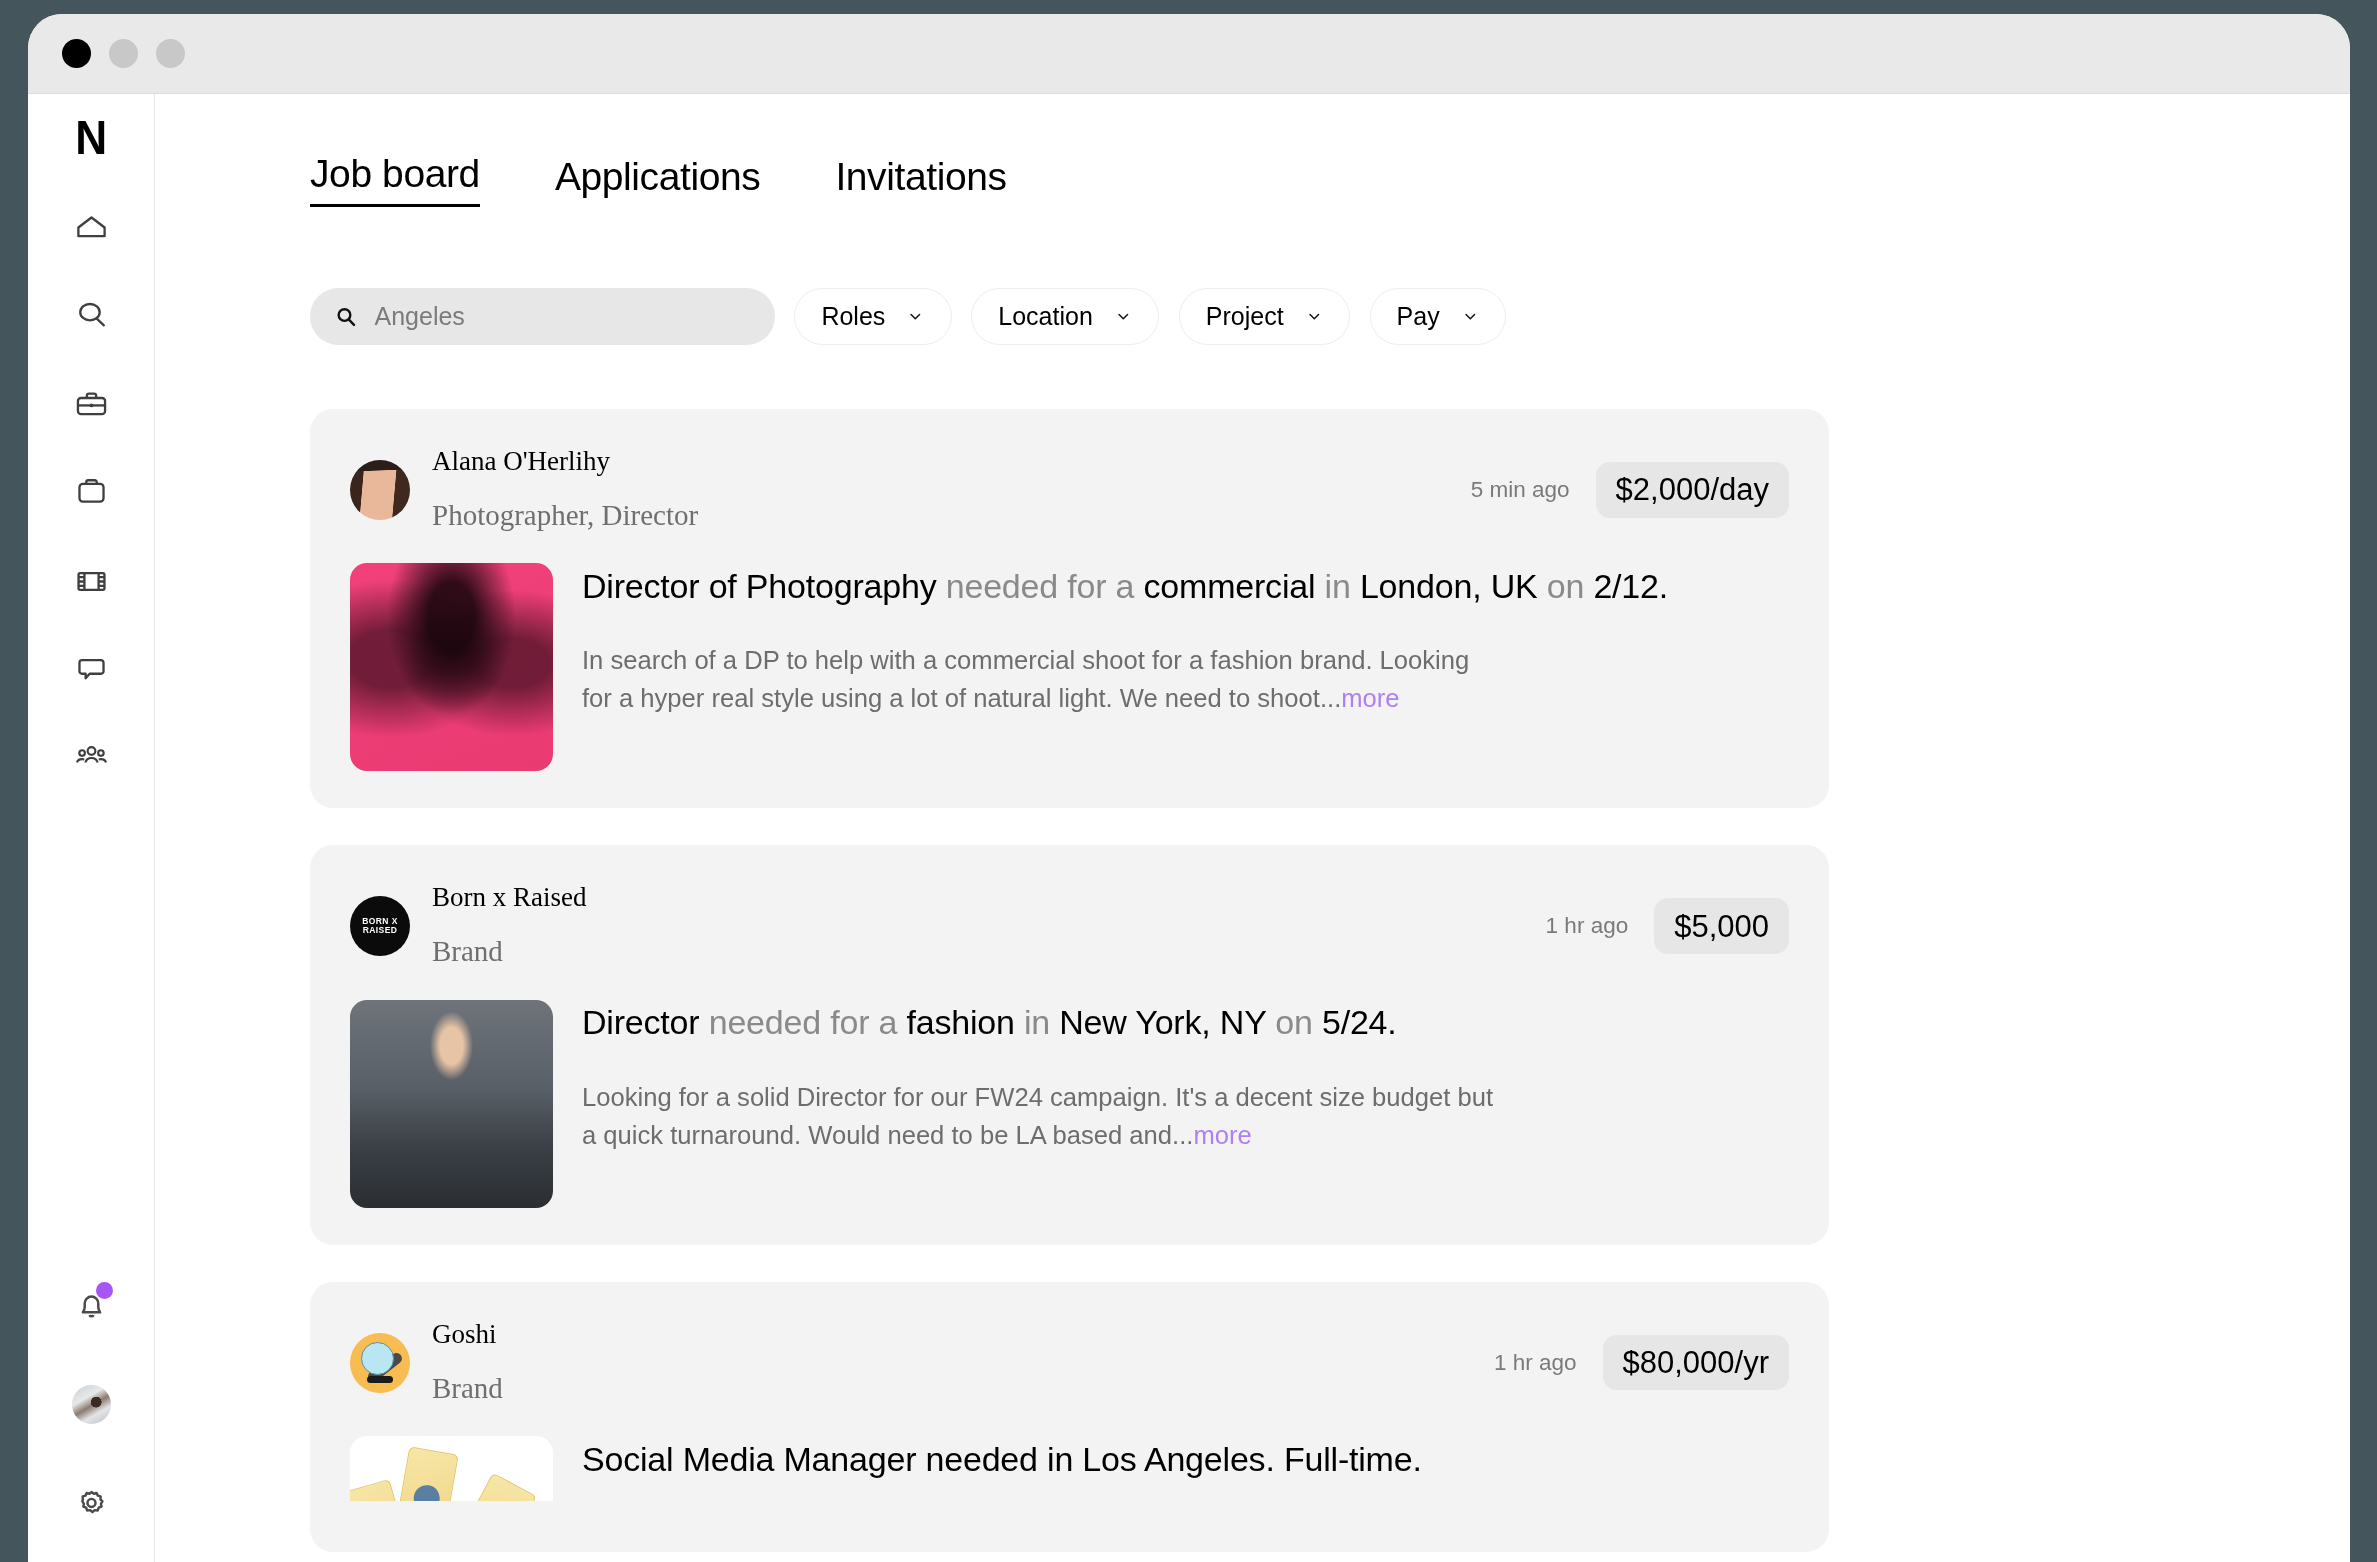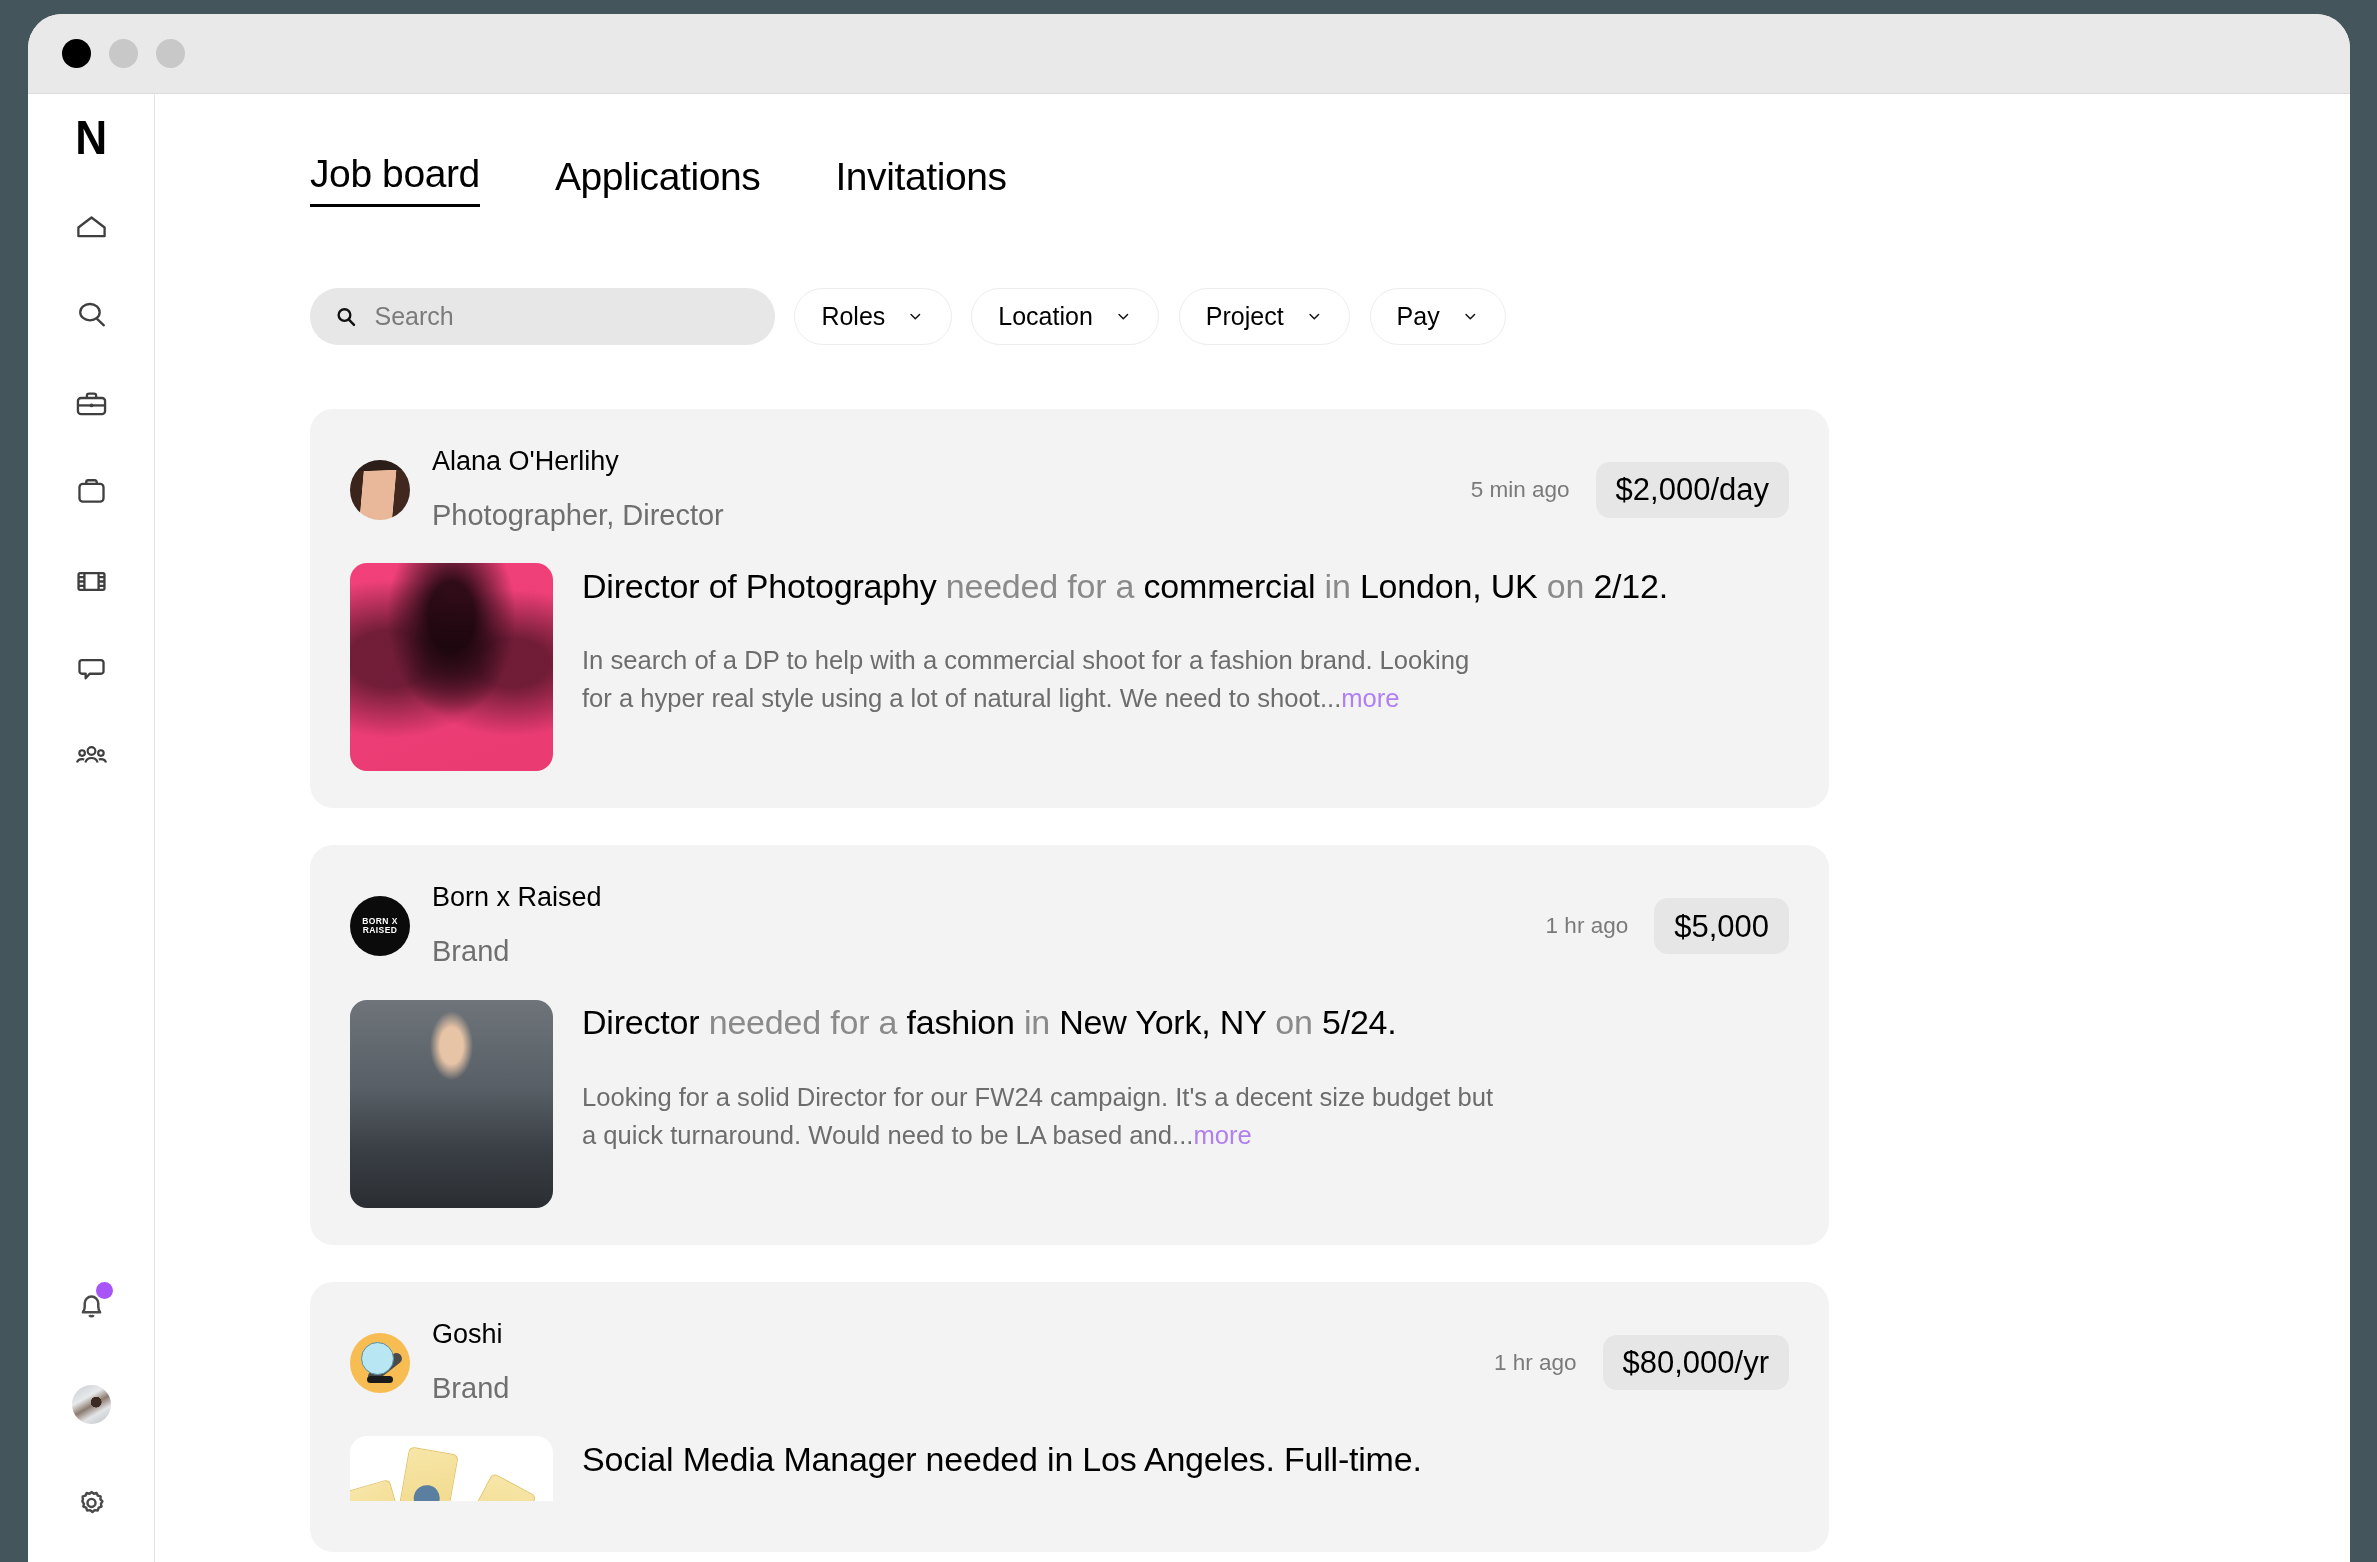--- a/index.html
+++ b/index.html
@@ -155,21 +155,21 @@
   }
   .goshi-arm {
     position: absolute; width: 40px; height: 11px; border-radius: 5.4px;
     background: #4a4a4a; right: 4.6px; bottom: 20px; transform: rotate(-38deg);
   }
   .goshi-legs {
     position: absolute; bottom: 9.3px; left: 50%; transform: translateX(-50%);
     width: 26px; height: 7.7px;
     background: #1b1b1b; border-radius: 3.9px;
   }
-  .poster-meta { display: flex; flex-direction: column; justify-content: center; }
+  .poster-meta { display: flex; flex-direction: column; justify-content: center; font-family: Liberation Serif, serif; }
   .poster-name { font-size: 27px; color: #000; line-height: 1.25; }
   .poster-role { font-size: 29px; color: #6f6f6f; line-height: 1.3; margin-top: 18px; }
   .head-right { margin-left: auto; display: flex; align-items: center; gap: 26px; }
   .timeago { font-size: 22.5px; color: #7a7a7a; white-space: nowrap; }
   .pay {
     background: #e6e6e6;
     border-radius: 14px;
     padding: 12.4px 20px;
     font-size: 31px;
     color: #000;
@@ -323,21 +323,21 @@
         <div class="tab">Applications</div>
         <div class="tab">Invitations</div>
       </div>
 
       <div class="filters">
         <div class="search-box">
           <svg width="26" height="26" viewBox="0 0 24 24" fill="none" stroke="#111" stroke-width="2.2" stroke-linecap="round">
             <circle cx="10.6" cy="10.2" r="5.4"></circle>
               <path d="M14.7 14.4 19.4 19.3"></path>
           </svg>
-          <span class="search-ph">Search</span>
+          <span class="search-ph">Angeles</span>
         </div>
 
         <div class="pill">
           <span>Roles</span>
           <svg class="chev" width="18.6" height="18.6" viewBox="0 0 24 24" fill="none" stroke="#111" stroke-width="1.9" stroke-linecap="round" stroke-linejoin="round">
               <path d="M6.5 9.8 12 15.2l5.5-5.4"></path>
             </svg>
         </div>
         <div class="pill">
           <span>Location</span>

